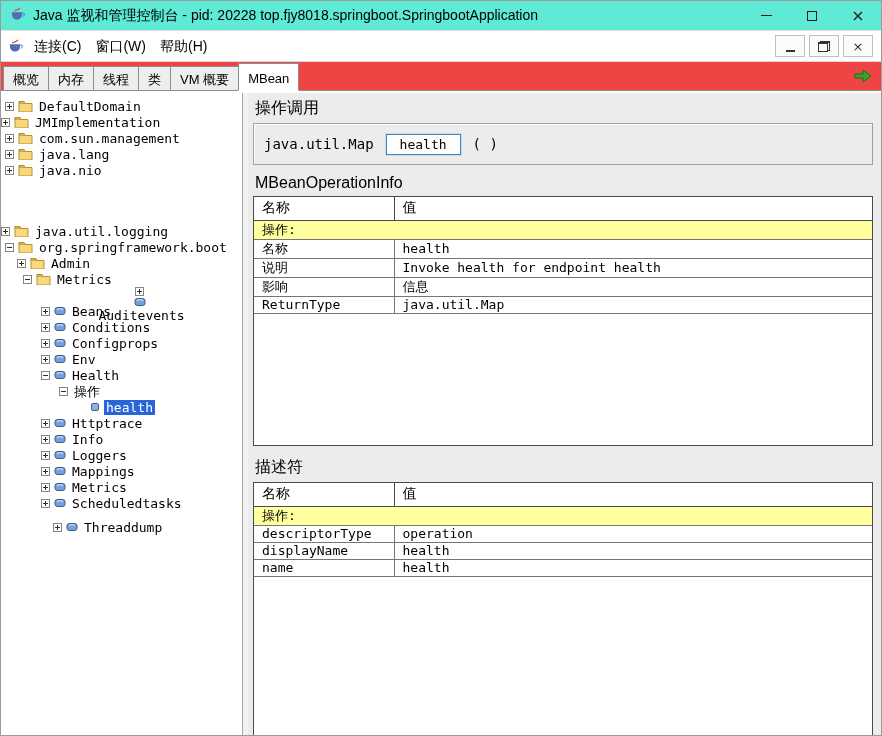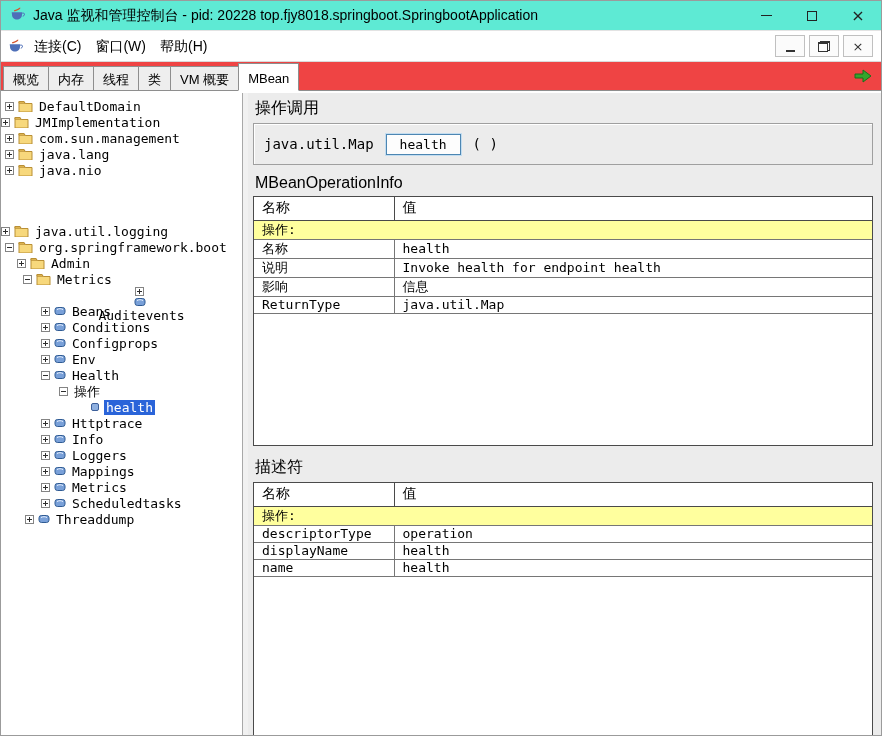--- a/index.html
+++ b/index.html
@@ -348,21 +348,21 @@
           <div class="tree-row" style="padding-left: 40px;">
             <span class="exp plus"></span>
             <span class="ticon">
               <svg width="12" height="12" viewBox="0 0 12 12">
                 <rect x="1" y="2.5" width="10" height="7" rx="2.4" fill="#79a0d8" stroke="#2f5b94"></rect>
                 <path d="M3 4.6c2-1.2 4-1.2 6 0" stroke="#e6effc" fill="none"></path>
               </svg>
             </span>
             <span class="tlabel">Scheduledtasks</span>
           </div>
-          <div class="tree-row" style="padding-left: 24px;">
+          <div class="tree-row" style="padding-left: 52px; margin-top: 8px;">
             <span class="exp plus"></span>
             <span class="ticon">
               <svg width="12" height="12" viewBox="0 0 12 12">
                 <rect x="1" y="2.5" width="10" height="7" rx="2.4" fill="#79a0d8" stroke="#2f5b94"></rect>
                 <path d="M3 4.6c2-1.2 4-1.2 6 0" stroke="#e6effc" fill="none"></path>
               </svg>
             </span>
             <span class="tlabel">Threaddump</span>
           </div>
         </div>

